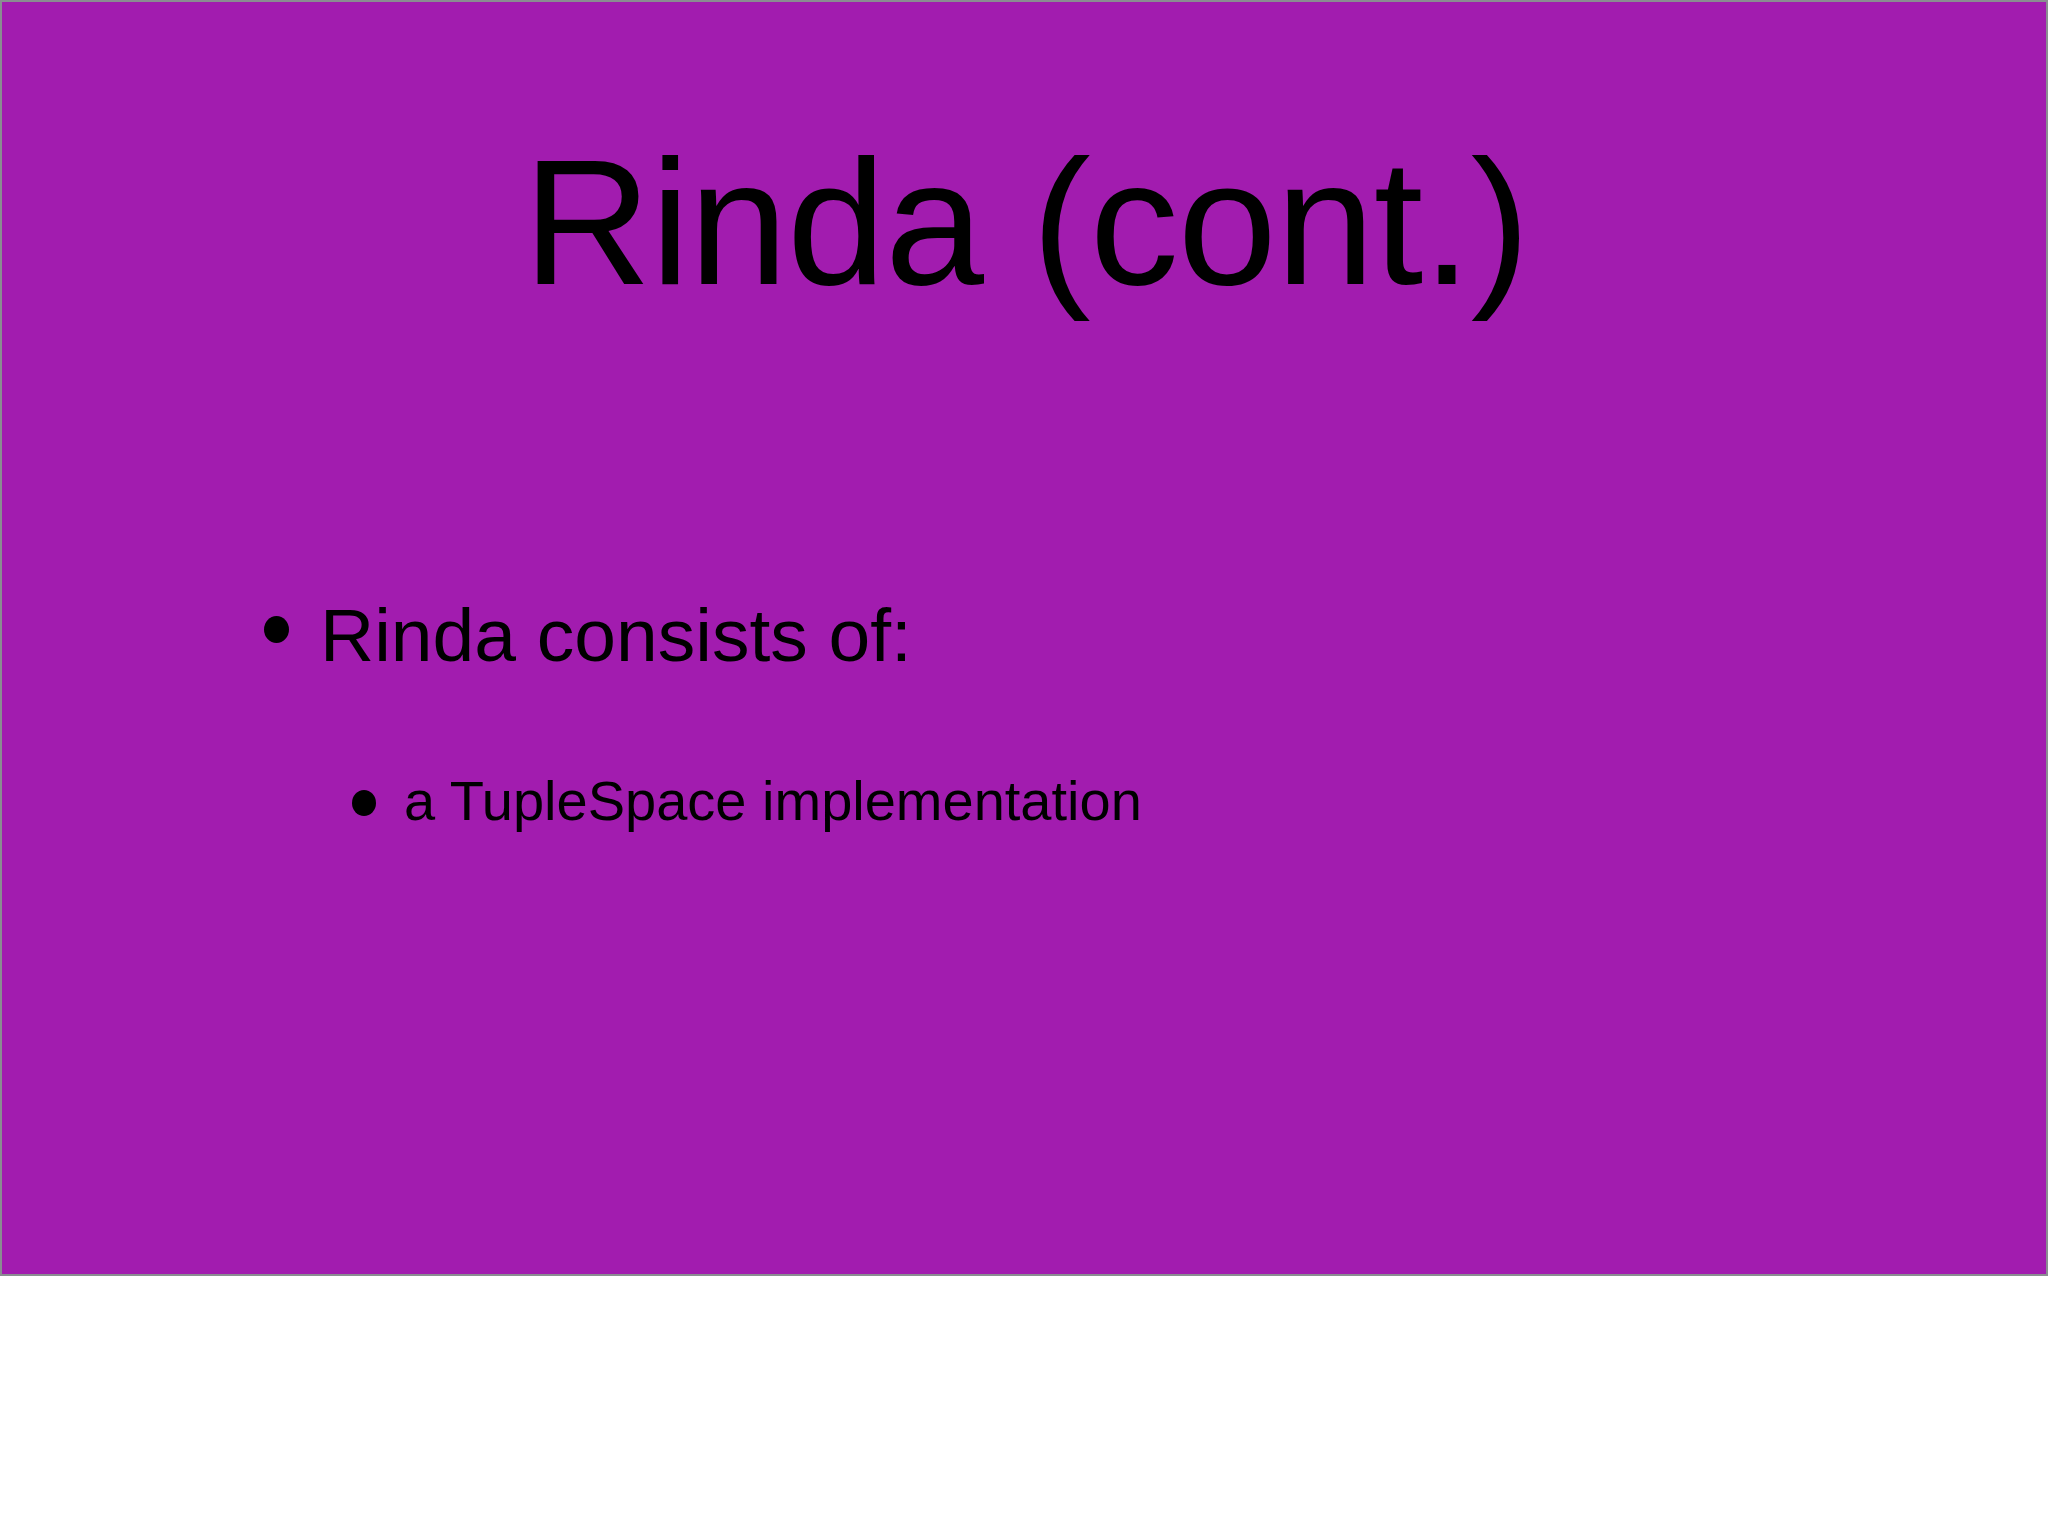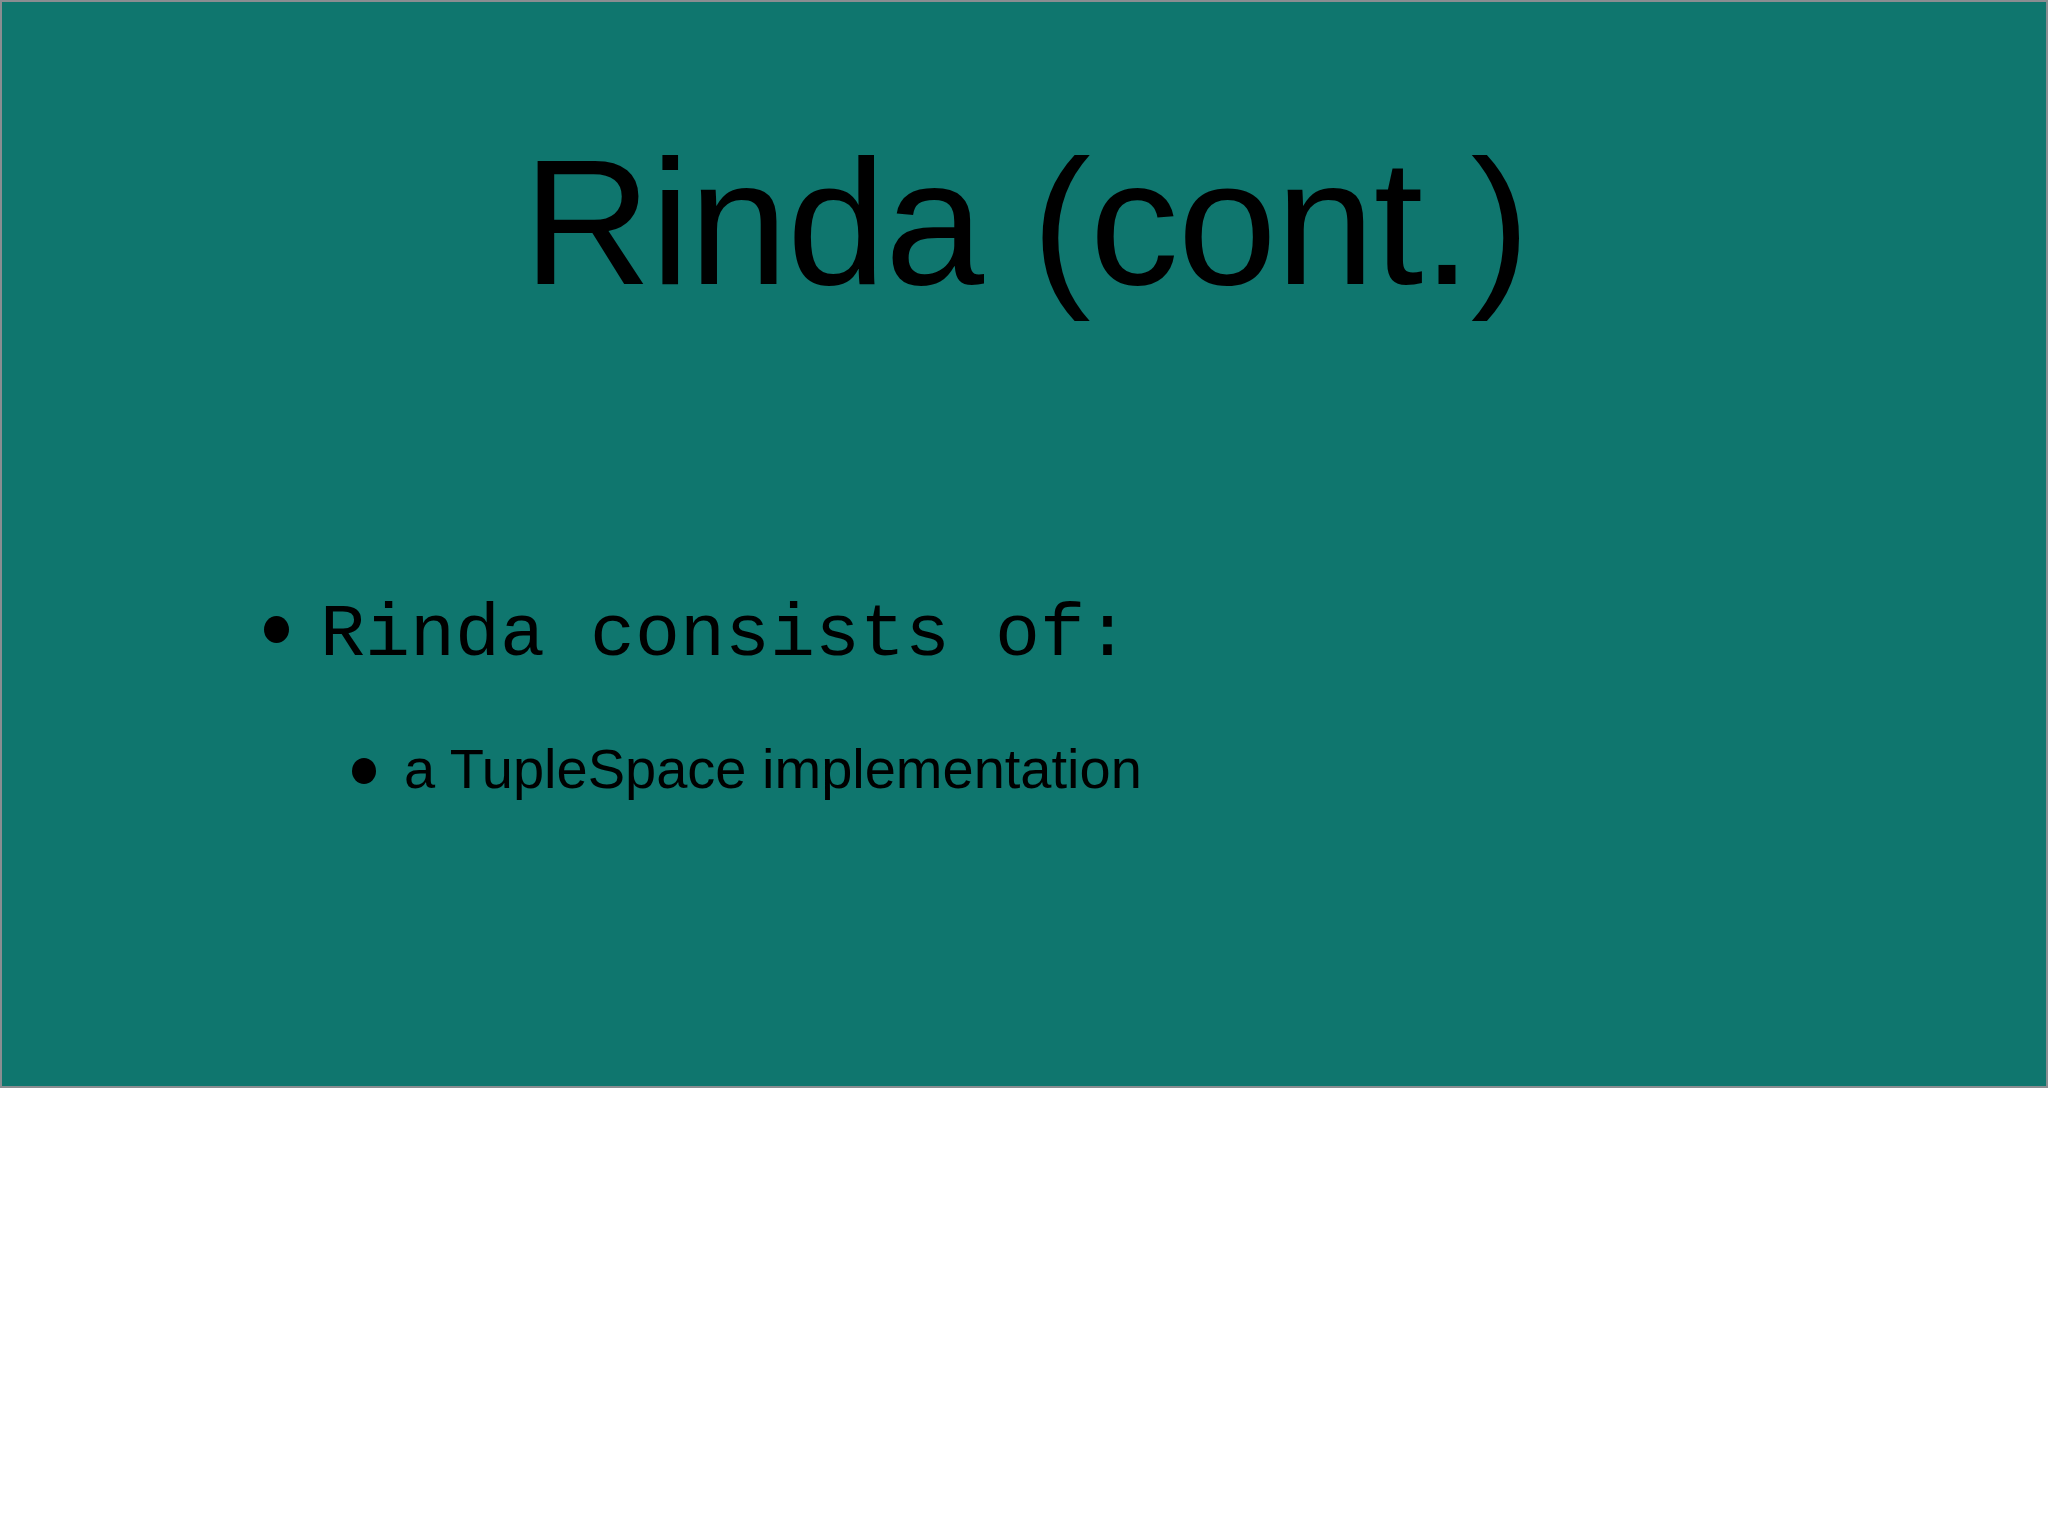--- a/index.html
+++ b/index.html
@@ -4,22 +4,22 @@
 <style>
   html, body {
     margin: 0;
     padding: 0;
     background: #ffffff;
   }
 
   .slide {
     position: relative;
     width: 2048px;
-    height: 1088px;
-    background: #0f766e;
+    height: 1276px;
+    background: #a21caf;
     border: 2px solid #8a8d91;
     box-sizing: border-box;
     overflow: hidden;
     font-family: "Liberation Sans", sans-serif;
     color: #000000;
   }
 
   
   .slide-title {
     position: absolute;
@@ -45,22 +45,21 @@
   }
 
   .bullet-row {
     display: flex;
     align-items: flex-start;
   }
 
   
   .level-1 {
     margin-left: 0;
-    margin-bottom: 52px;
-    font-family: Liberation Mono, monospace;
+    margin-bottom: 84px;
   }
   .level-1 .marker {
     width: 56px;
     flex: 0 0 56px;
     padding-top: 26px;
   }
   .level-1 .marker .dot {
     display: block;
     width: 25px;
     height: 27px;

